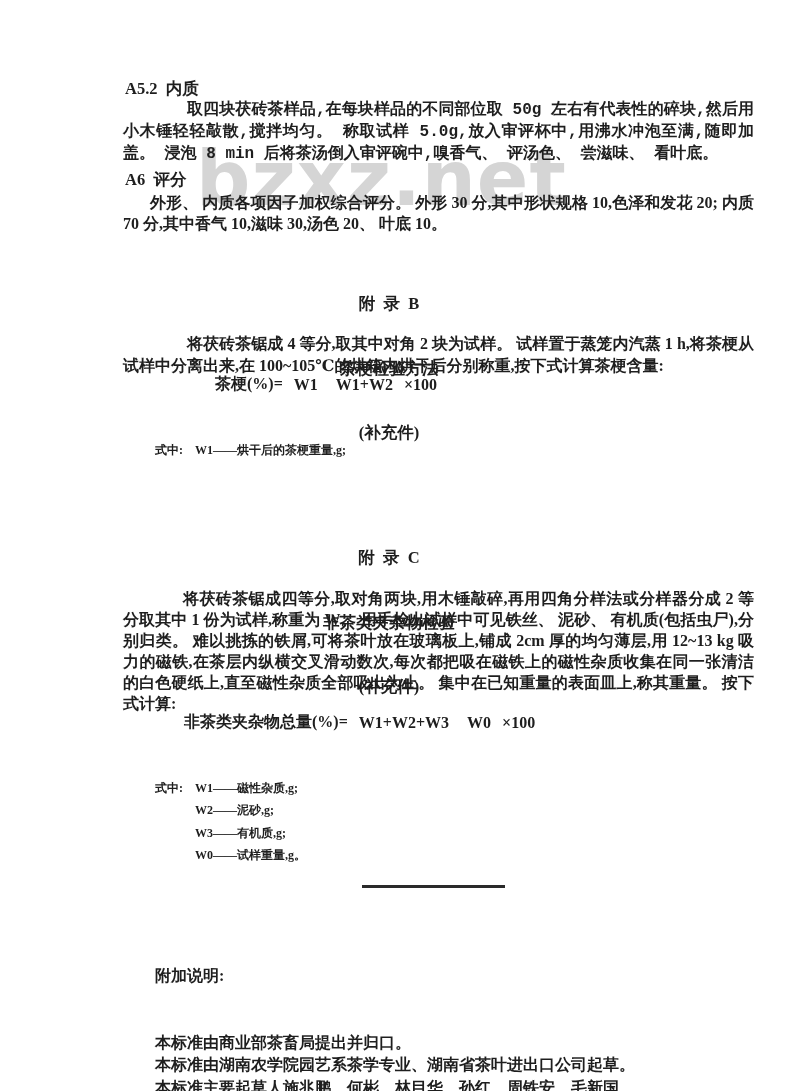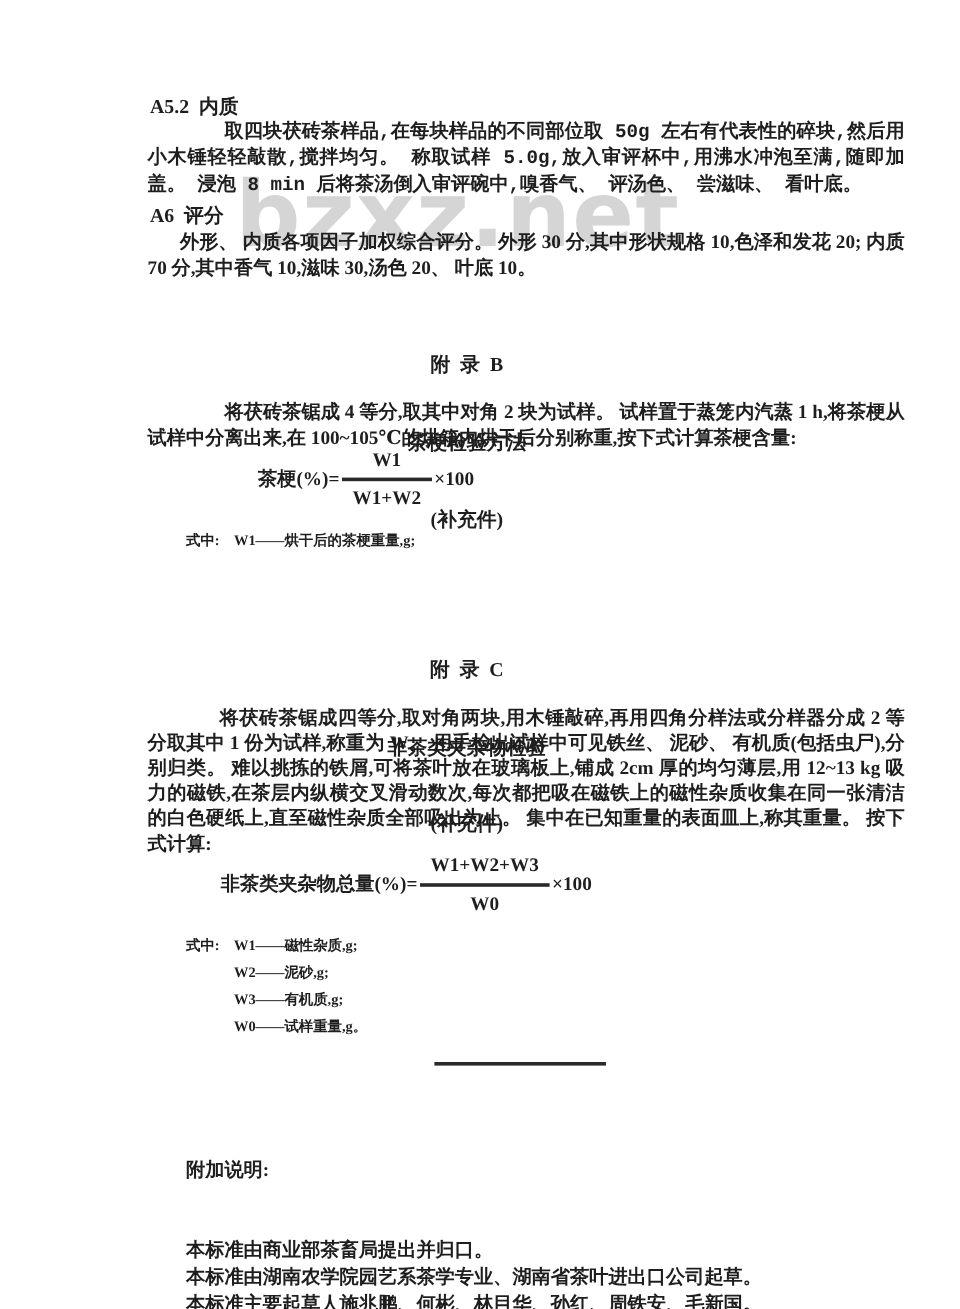--- a/index.html
+++ b/index.html
@@ -21,21 +21,21 @@
   #p-a52{top:99px;text-indent:64px;line-height:22px;font-family:Liberation Mono, monospace;}
   #h-a6{top:169px;}
   #p-a6{top:193px;text-indent:27px;line-height:20.5px;}
   #p-a6b{top:230px;text-indent:29px;}
   .hd{width:532px;text-align:center;font-size:16.5px;line-height:21.5px;}
   #hd-b{top:250px;}
   #p-b{top:333px;text-indent:64px;line-height:22px;}
   .formula{position:absolute;display:flex;align-items:center;font-size:16px;}
   #f-1{left:92px;top:374px;}
   #f-2{left:61px;top:712px;}
-  .frac{display:flex;flex-direction:column;align-items:center;margin:0 2px;}
+  .frac{display:flex;flex-direction:row;align-items:center;margin:0 2px;}
   .num,.den{padding:0 9px;line-height:19px;white-space:pre;}
   .fbar{align-self:stretch;height:3px;background:#2a2a2a;margin:5px 0;}
   .f-label,.f-mult{white-space:pre;font-family:Liberation Serif, serif;}
   .where{position:absolute;display:flex;gap:12px;font-size:12px;line-height:22.3px;}
   #w-b{left:32px;top:439px;}
   #w-c{left:32px;top:777px;}
   .defs div{white-space:pre-wrap;}
   #hd-c{top:504px;}
   #p-c{top:588px;text-indent:60px;line-height:21px;}
   .divider{position:absolute;left:239px;top:885px;width:143px;height:3px;background:#2a2a2a;}

